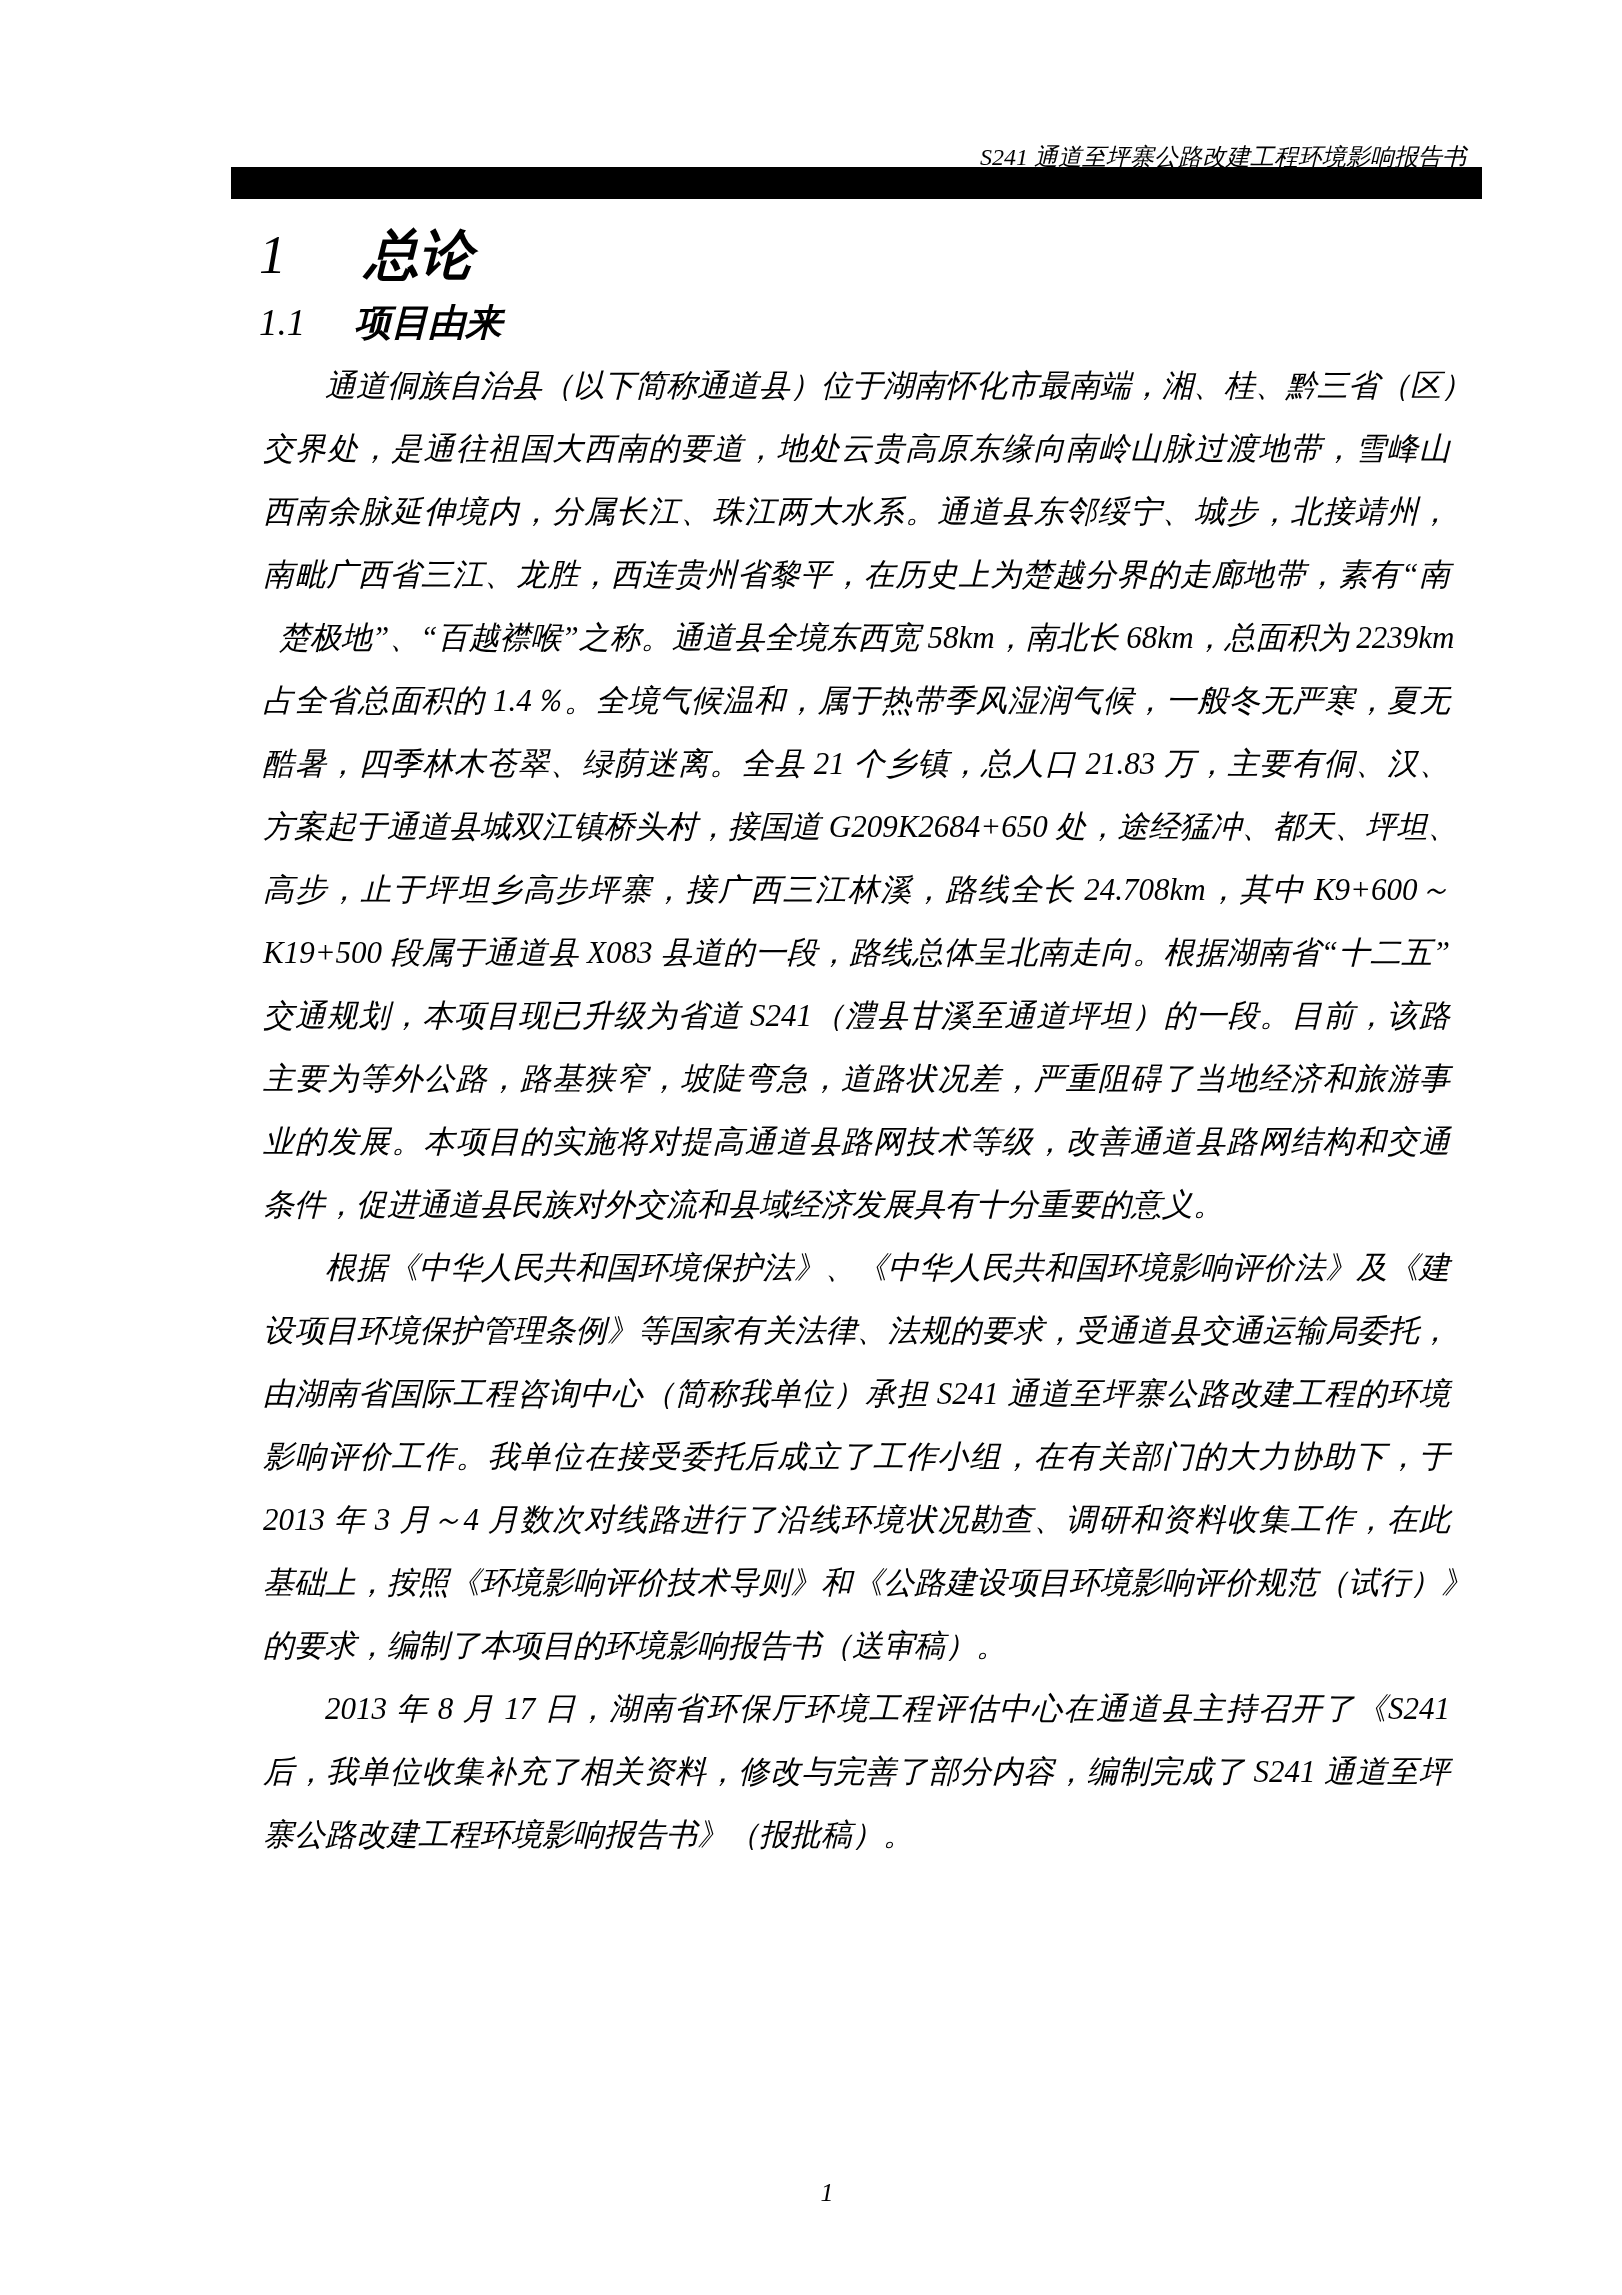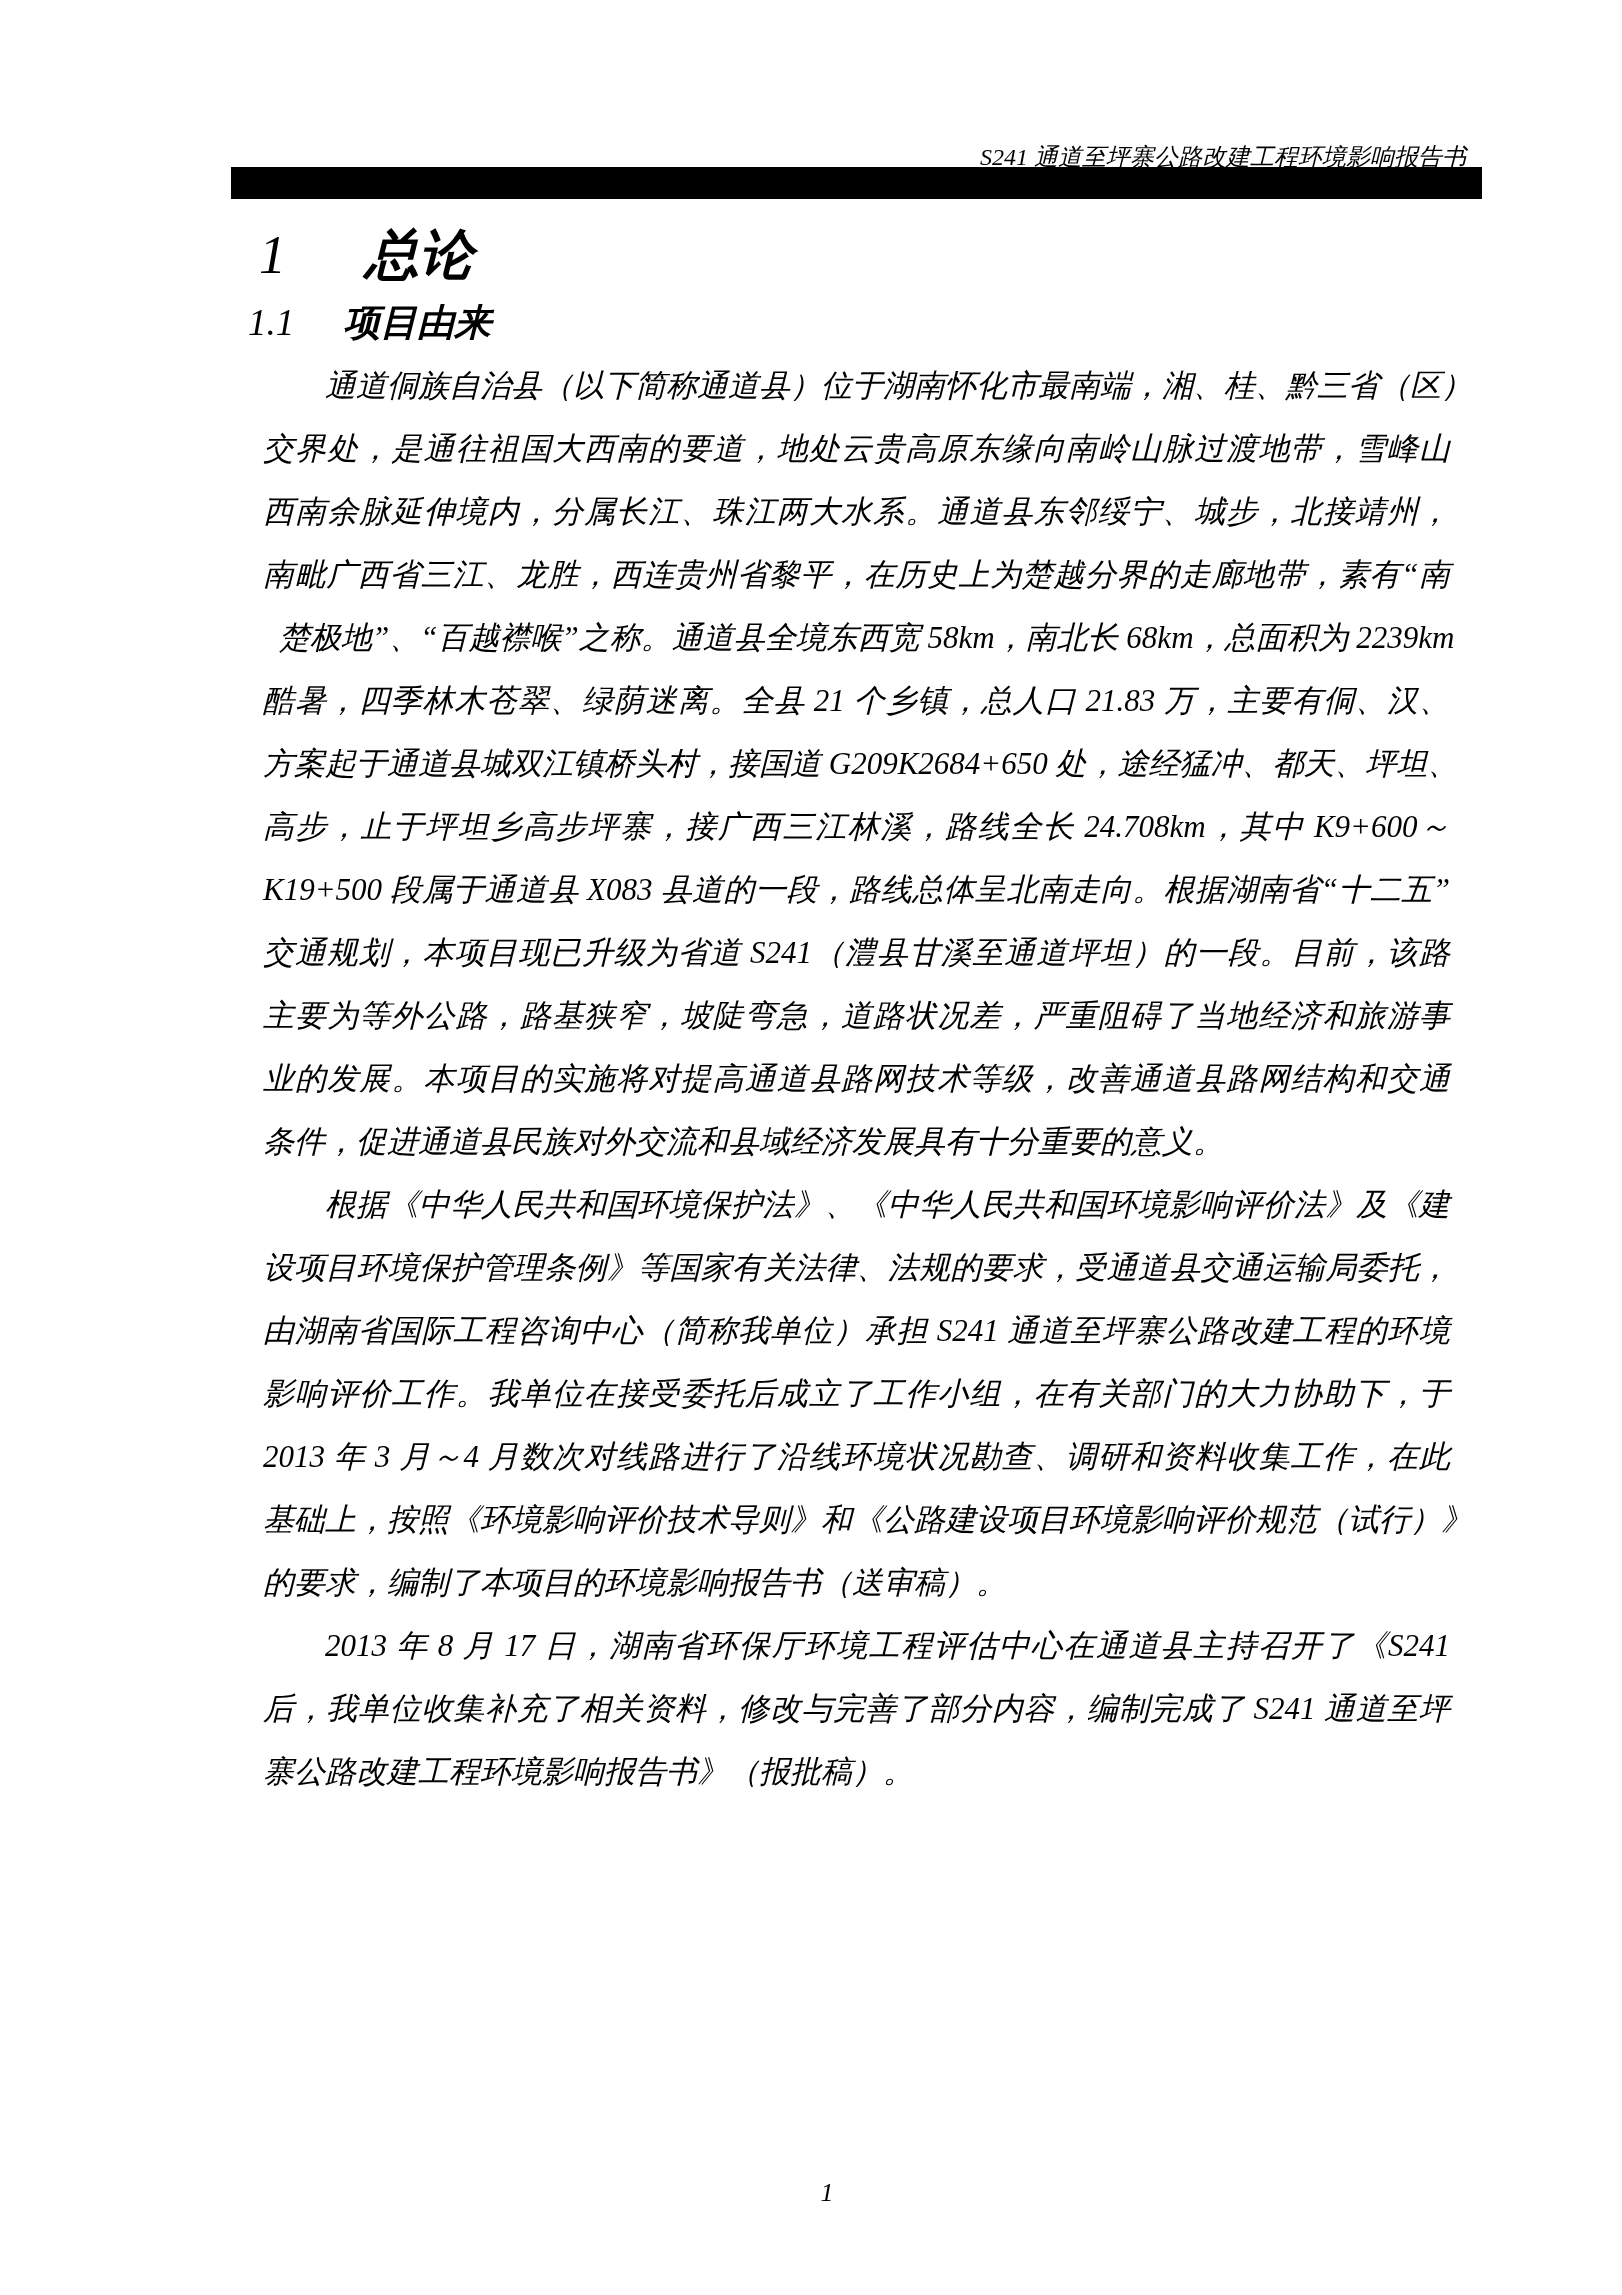--- a/index.html
+++ b/index.html
@@ -47,21 +47,21 @@
     white-space: nowrap;
   }
   .chapter-heading .h-num {
     font-family: "Liberation Serif", "DejaVu Serif", serif;
     font-weight: 500;
     margin-right: 47px;
   }
   .section-heading {
     position: absolute;
     top: 267px;
-    left: 200px;
+    left: 211px;
     font-family: "Liberation Sans", "DejaVu Sans", sans-serif;
     font-weight: 600;
     font-size: 37px;
     line-height: 47px;
     white-space: nowrap;
   }
   .section-heading .h-num {
     font-family: "Liberation Serif", "DejaVu Serif", serif;
     font-weight: 500;
     margin-right: 17px;
@@ -116,20 +116,21 @@
     <span class="h-num">1.1</span><span>项目由来</span>
   </div>
 
   <div class="body-text">
 
     <div class="line first">通道侗族自治县（以下简称通道县）位于湖南怀化市最南端，湘、桂、黔三省（区）</div>
     <div class="line">交界处，是通往祖国大西南的要道，地处云贵高原东缘向南岭山脉过渡地带，雪峰山</div>
     <div class="line">西南余脉延伸境内，分属长江、珠江两大水系。通道县东邻绥宁、城步，北接靖州，</div>
     <div class="line">南毗广西省三江、龙胜，西连贵州省黎平，在历史上为楚越分界的走廊地带，素有“南</div>
     <div class="line"><span>楚极地”、“百越襟喉”之称。通道县全境东西宽 58km，南北长 68km，总面积为 2239km</span><sup>2</sup><span>，</span></div>
+    <div class="line">占全省总面积的 1.4％。全境气候温和，属于热带季风湿润气候，一般冬无严寒，夏无</div>
     <div class="line">酷暑，四季林木苍翠、绿荫迷离。全县 21 个乡镇，总人口 21.83 万，主要有侗、汉、</div>
 
     <div class="line">方案起于通道县城双江镇桥头村，接国道 G209K2684+650 处，途经猛冲、都天、坪坦、</div>
     <div class="line">高步，止于坪坦乡高步坪寨，接广西三江林溪，路线全长 24.708km，其中 K9+600～</div>
     <div class="line">K19+500 段属于通道县 X083 县道的一段，路线总体呈北南走向。根据湖南省“十二五”</div>
     <div class="line">交通规划，本项目现已升级为省道 S241（澧县甘溪至通道坪坦）的一段。目前，该路</div>
     <div class="line">主要为等外公路，路基狭窄，坡陡弯急，道路状况差，严重阻碍了当地经济和旅游事</div>
     <div class="line">业的发展。本项目的实施将对提高通道县路网技术等级，改善通道县路网结构和交通</div>
     <div class="line last">条件，促进通道县民族对外交流和县域经济发展具有十分重要的意义。</div>
 

